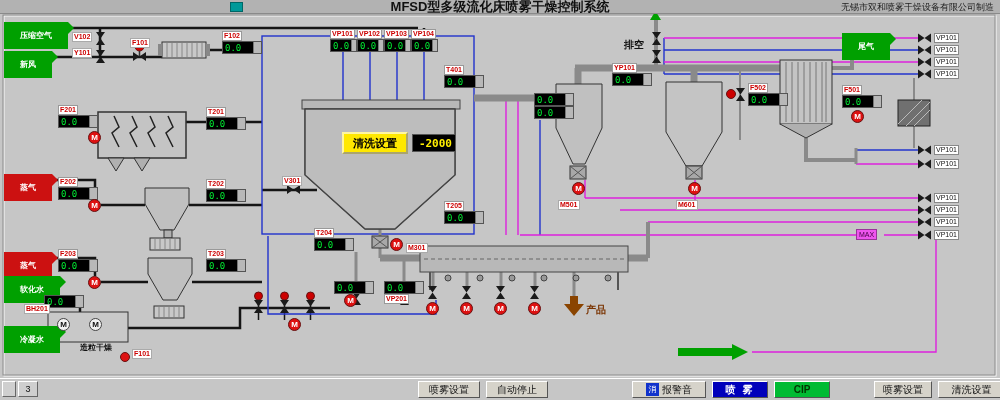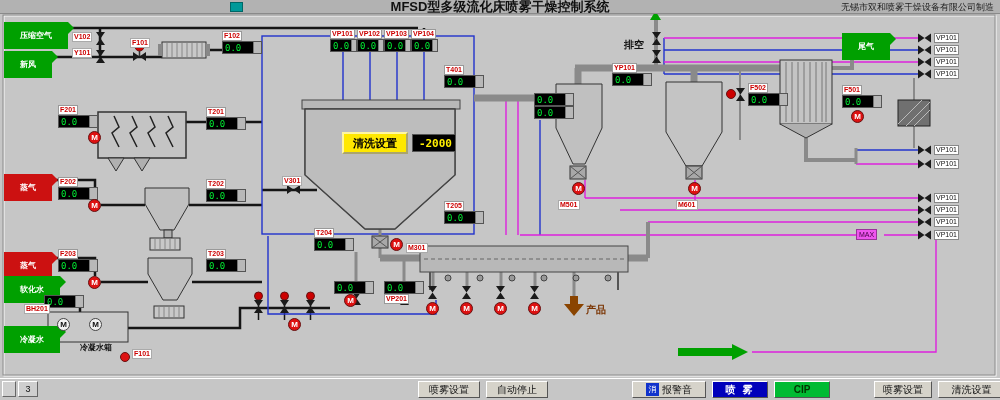--- a/index.html
+++ b/index.html
@@ -434,21 +434,21 @@
 
   <div class="lbl red" style="left:130px;top:38px">F101</div>
   <div class="lbl red" style="left:72px;top:32px">V102</div>
   <div class="lbl red" style="left:72px;top:48px">Y101</div>
   <div class="lbl red" style="left:132px;top:349px">F101</div>
   <div class="lbl red" style="left:282px;top:176px">V301</div>
   <div class="lbl red" style="left:406px;top:243px">M301</div>
   <div class="lbl red" style="left:558px;top:200px">M501</div>
   <div class="lbl red" style="left:676px;top:200px">M601</div>
   <div class="lbl red" style="left:24px;top:304px">BH201</div>
-  <div class="lbl small" style="left:80px;top:344px">冷凝水箱</div>
+  <div class="lbl small" style="left:80px;top:344px">造粒干燥</div>
   <div class="lbl plain" style="left:624px;top:41px">排空</div>
   <div class="lbl brown" style="left:586px;top:306px">产品</div>
   <div class="maxtag">MAX</div>
 
   <div class="rvlabel" style="top:33px">VP101</div>
   <div class="rvlabel" style="top:45px">VP101</div>
   <div class="rvlabel" style="top:57px">VP101</div>
   <div class="rvlabel" style="top:69px">VP101</div>
   <div class="rvlabel" style="top:145px">VP101</div>
   <div class="rvlabel" style="top:159px">VP101</div>

